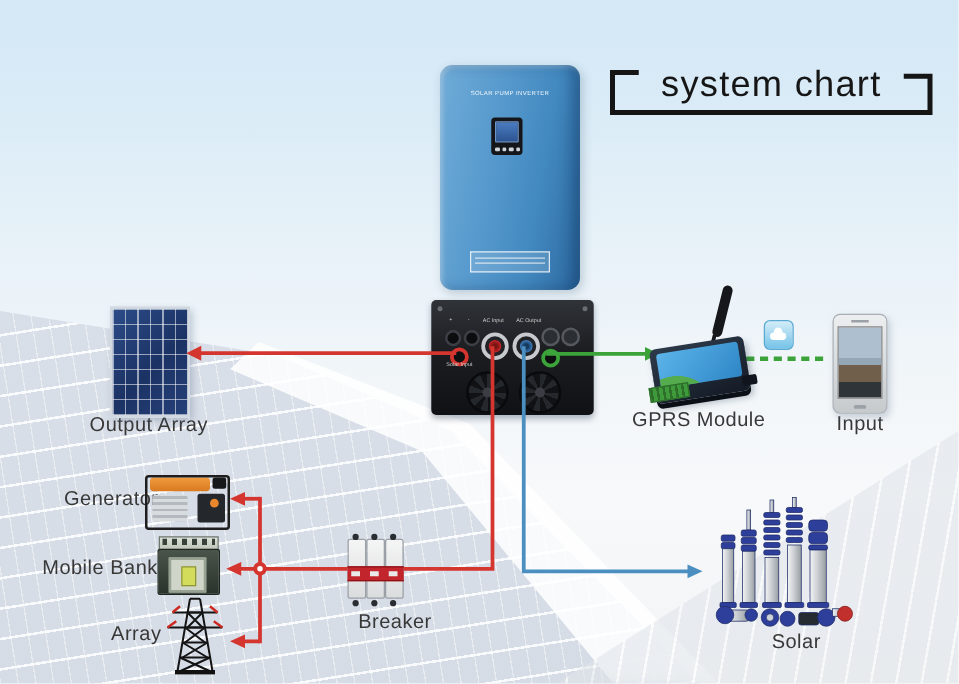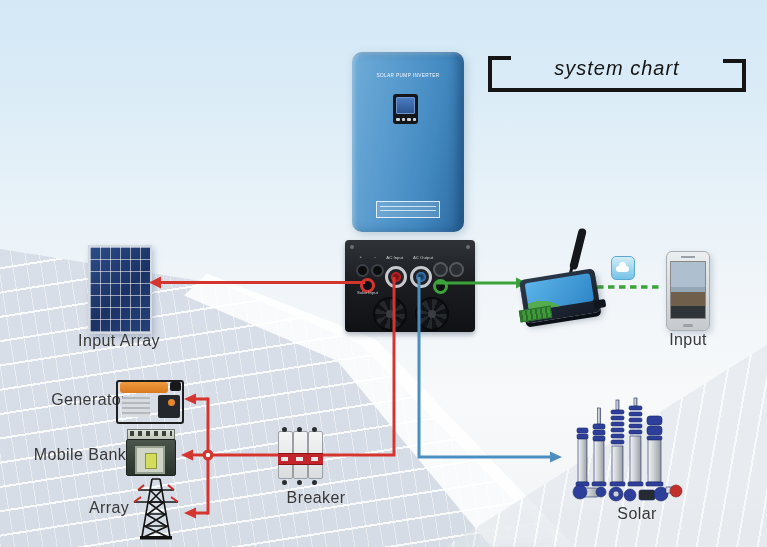--- a/index.html
+++ b/index.html
@@ -25,21 +25,21 @@
         linear-gradient(180deg,#e9edf1,#e2e7ec);}
   
   .label{position:absolute;transform:translateX(-50%);white-space:nowrap;
          font:400 16px/1.15 "Liberation Sans",sans-serif;color:#383838;letter-spacing:.4px;}
   .tlabel{position:absolute;color:#cfcfcf;font-size:6px;line-height:1;
           transform:scale(.72);transform-origin:center top;white-space:nowrap;}
   
   .title-wrap{position:absolute;left:484px;top:46px;width:266px;height:50px;}
   .title-frame{position:absolute;left:0;top:0;}
   .title-text{position:absolute;left:0;top:1px;width:266px;height:42px;line-height:42px;
-      text-align:center;font-size:20px;color:#161616;letter-spacing:1px;font-style:italic;}
+      text-align:center;font-size:29px;color:#161616;letter-spacing:1px;}
   
   .inverter{position:absolute;left:352px;top:52px;width:112px;height:180px;border-radius:10px;
       background:linear-gradient(100deg,#6facd8 0%,#5598cc 40%,#4289c0 68%,#2b679e 100%);
       box-shadow:inset -6px 0 10px rgba(10,40,80,.35), inset 2px 2px 4px rgba(255,255,255,.35),
                  2px 3px 8px rgba(60,90,120,.25);}
   .inv-name{position:absolute;top:20px;left:0;width:100%;text-align:center;
       color:rgba(255,255,255,.92);font-size:6px;letter-spacing:.4px;transform:scale(.8);}
   .lcd{position:absolute;left:41px;top:42px;width:25px;height:30px;border-radius:3px;
       background:#14161a;}
   .lcd-screen{position:absolute;left:3px;top:3px;right:3px;height:15px;border-radius:1px;
@@ -196,21 +196,21 @@
     <span class="tlabel" style="left:8px;top:50px">Solar Input</span>
     <div class="fan" style="left:28px;top:57px">
         <i></i>
       </div>
     <div class="fan" style="left:70px;top:57px">
         <i></i>
       </div>
   </div>
 
   <div class="solar comp"></div>
-  <div class="label" style="left:119px;top:332px">Input Array</div>
+  <div class="label" style="left:119px;top:332px">Output Array</div>
 
   <div class="generator comp">
     <div class="gen-tank"></div>
     <div class="gen-cap"></div>
     <div class="gen-frame"></div>
     <div class="gen-engine"></div>
     <div class="gen-block"></div>
     <div class="gen-dot"></div>
   </div>
   <div class="label" style="left:89px;top:391px">Generator</div>
@@ -262,20 +262,21 @@
     <div class="gprs-ant-stem"></div>
     <div class="gprs-ant"></div>
     <div class="gprs-body">
       <div class="gprs-top">
         <div class="gprs-swoosh"></div>
       </div>
       <div class="gprs-term"></div>
       <div class="gprs-flange"></div>
     </div>
   </div>
+  <div class="label" style="left:559px;top:328px">GPRS Module</div>
 
   <div class="cloud comp">
       <b></b>
       <i></i>
     </div>
   <div class="mobile comp">
     <div class="mob-speaker"></div>
     <div class="mob-screen"></div>
     <div class="mob-home"></div>
   </div>

